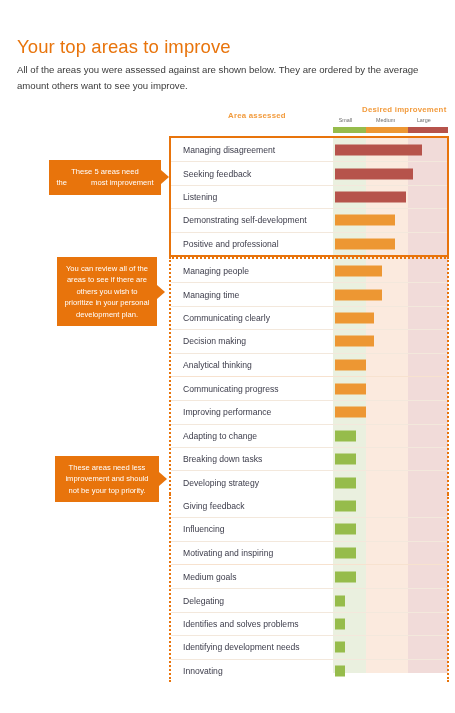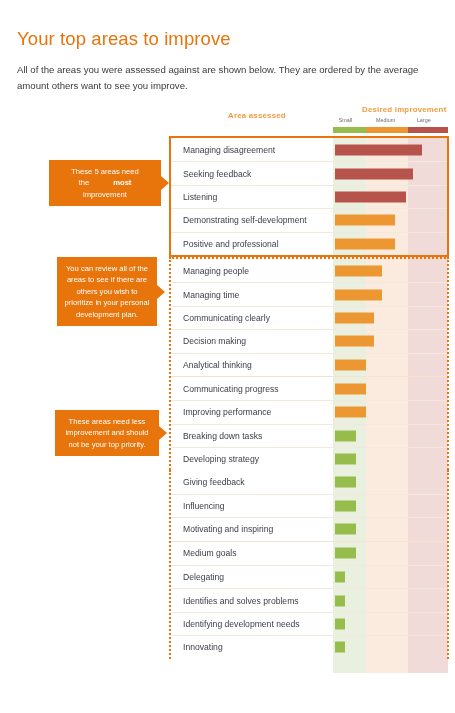--- a/index.html
+++ b/index.html
@@ -13,21 +13,21 @@
     position: relative;
     font-family: "Liberation Sans", sans-serif;
     overflow: hidden;
     color: #333;
   }
 
   
   #page-title {
     position: absolute;
     left: 17px;
-    top: 28px;
+    top: 36px;
     font-size: 18.5px;
     font-weight: normal;
     color: #e8740c;
     letter-spacing: 0.1px;
     margin: 0;
     white-space: nowrap;
   }
   #intro-text {
     position: absolute;
     left: 17px;
@@ -144,35 +144,35 @@
     position: absolute;
     background: #e8740c;
     color: #ffffff;
     font-size: 7.6px;
     line-height: 11.4px;
     text-align: center;
     box-sizing: border-box;
     padding: 6px 7px;
     margin-top: 8px;
   }
-  .callout b { font-weight: bold; padding-left: 22px; }
+  .callout b { font-weight: normal; padding-left: 22px; }
   .callout .tip {
     position: absolute;
     right: -8px;
     top: 50%;
     margin-top: -7px;
     width: 0;
     height: 0;
     border-top: 7px solid transparent;
     border-bottom: 7px solid transparent;
     border-left: 8px solid #e8740c;
   }
   #callout-1 { left: 49px;  top: 152px; width: 112px; }
   #callout-2 { left: 57px;  top: 249px; width: 100px; }
-  #callout-3 { left: 55px;  top: 402px; width: 104px; }
+  #callout-3 { left: 55px;  top: 448px; width: 104px; }
 </style>
 </head>
 <body>
 
 <h1 id="page-title">Your top areas to improve</h1>
 <p id="intro-text">All of the areas you were assessed against are shown below. They are ordered by the average amount others want to see you improve.</p>
 
 <div id="col-header-area">Area assessed</div>
 <div id="col-header-desired">Desired improvement</div>
 
@@ -240,20 +240,24 @@
         <div class="subgroup">
           <div class="row">
             <div class="row-label">Communicating progress</div>
             <div class="row-bar" style="width: 31.05px; background: rgb(237, 151, 51);"></div>
           </div>
           <div class="row">
             <div class="row-label">Improving performance</div>
             <div class="row-bar" style="width: 31.05px; background: rgb(237, 151, 51);"></div>
           </div>
           <div class="row">
+            <div class="row-label">Adapting to change</div>
+            <div class="row-bar" style="width: 20.7px; background: rgb(150, 188, 75);"></div>
+          </div>
+          <div class="row">
             <div class="row-label">Breaking down tasks</div>
             <div class="row-bar" style="width: 20.7px; background: rgb(150, 188, 75);"></div>
           </div>
           <div class="row">
             <div class="row-label">Developing strategy</div>
             <div class="row-bar" style="width: 20.7px; background: rgb(150, 188, 75);"></div>
           </div>
         </div>
       </div>
       <div class="group group-dotted" id="group-3">

